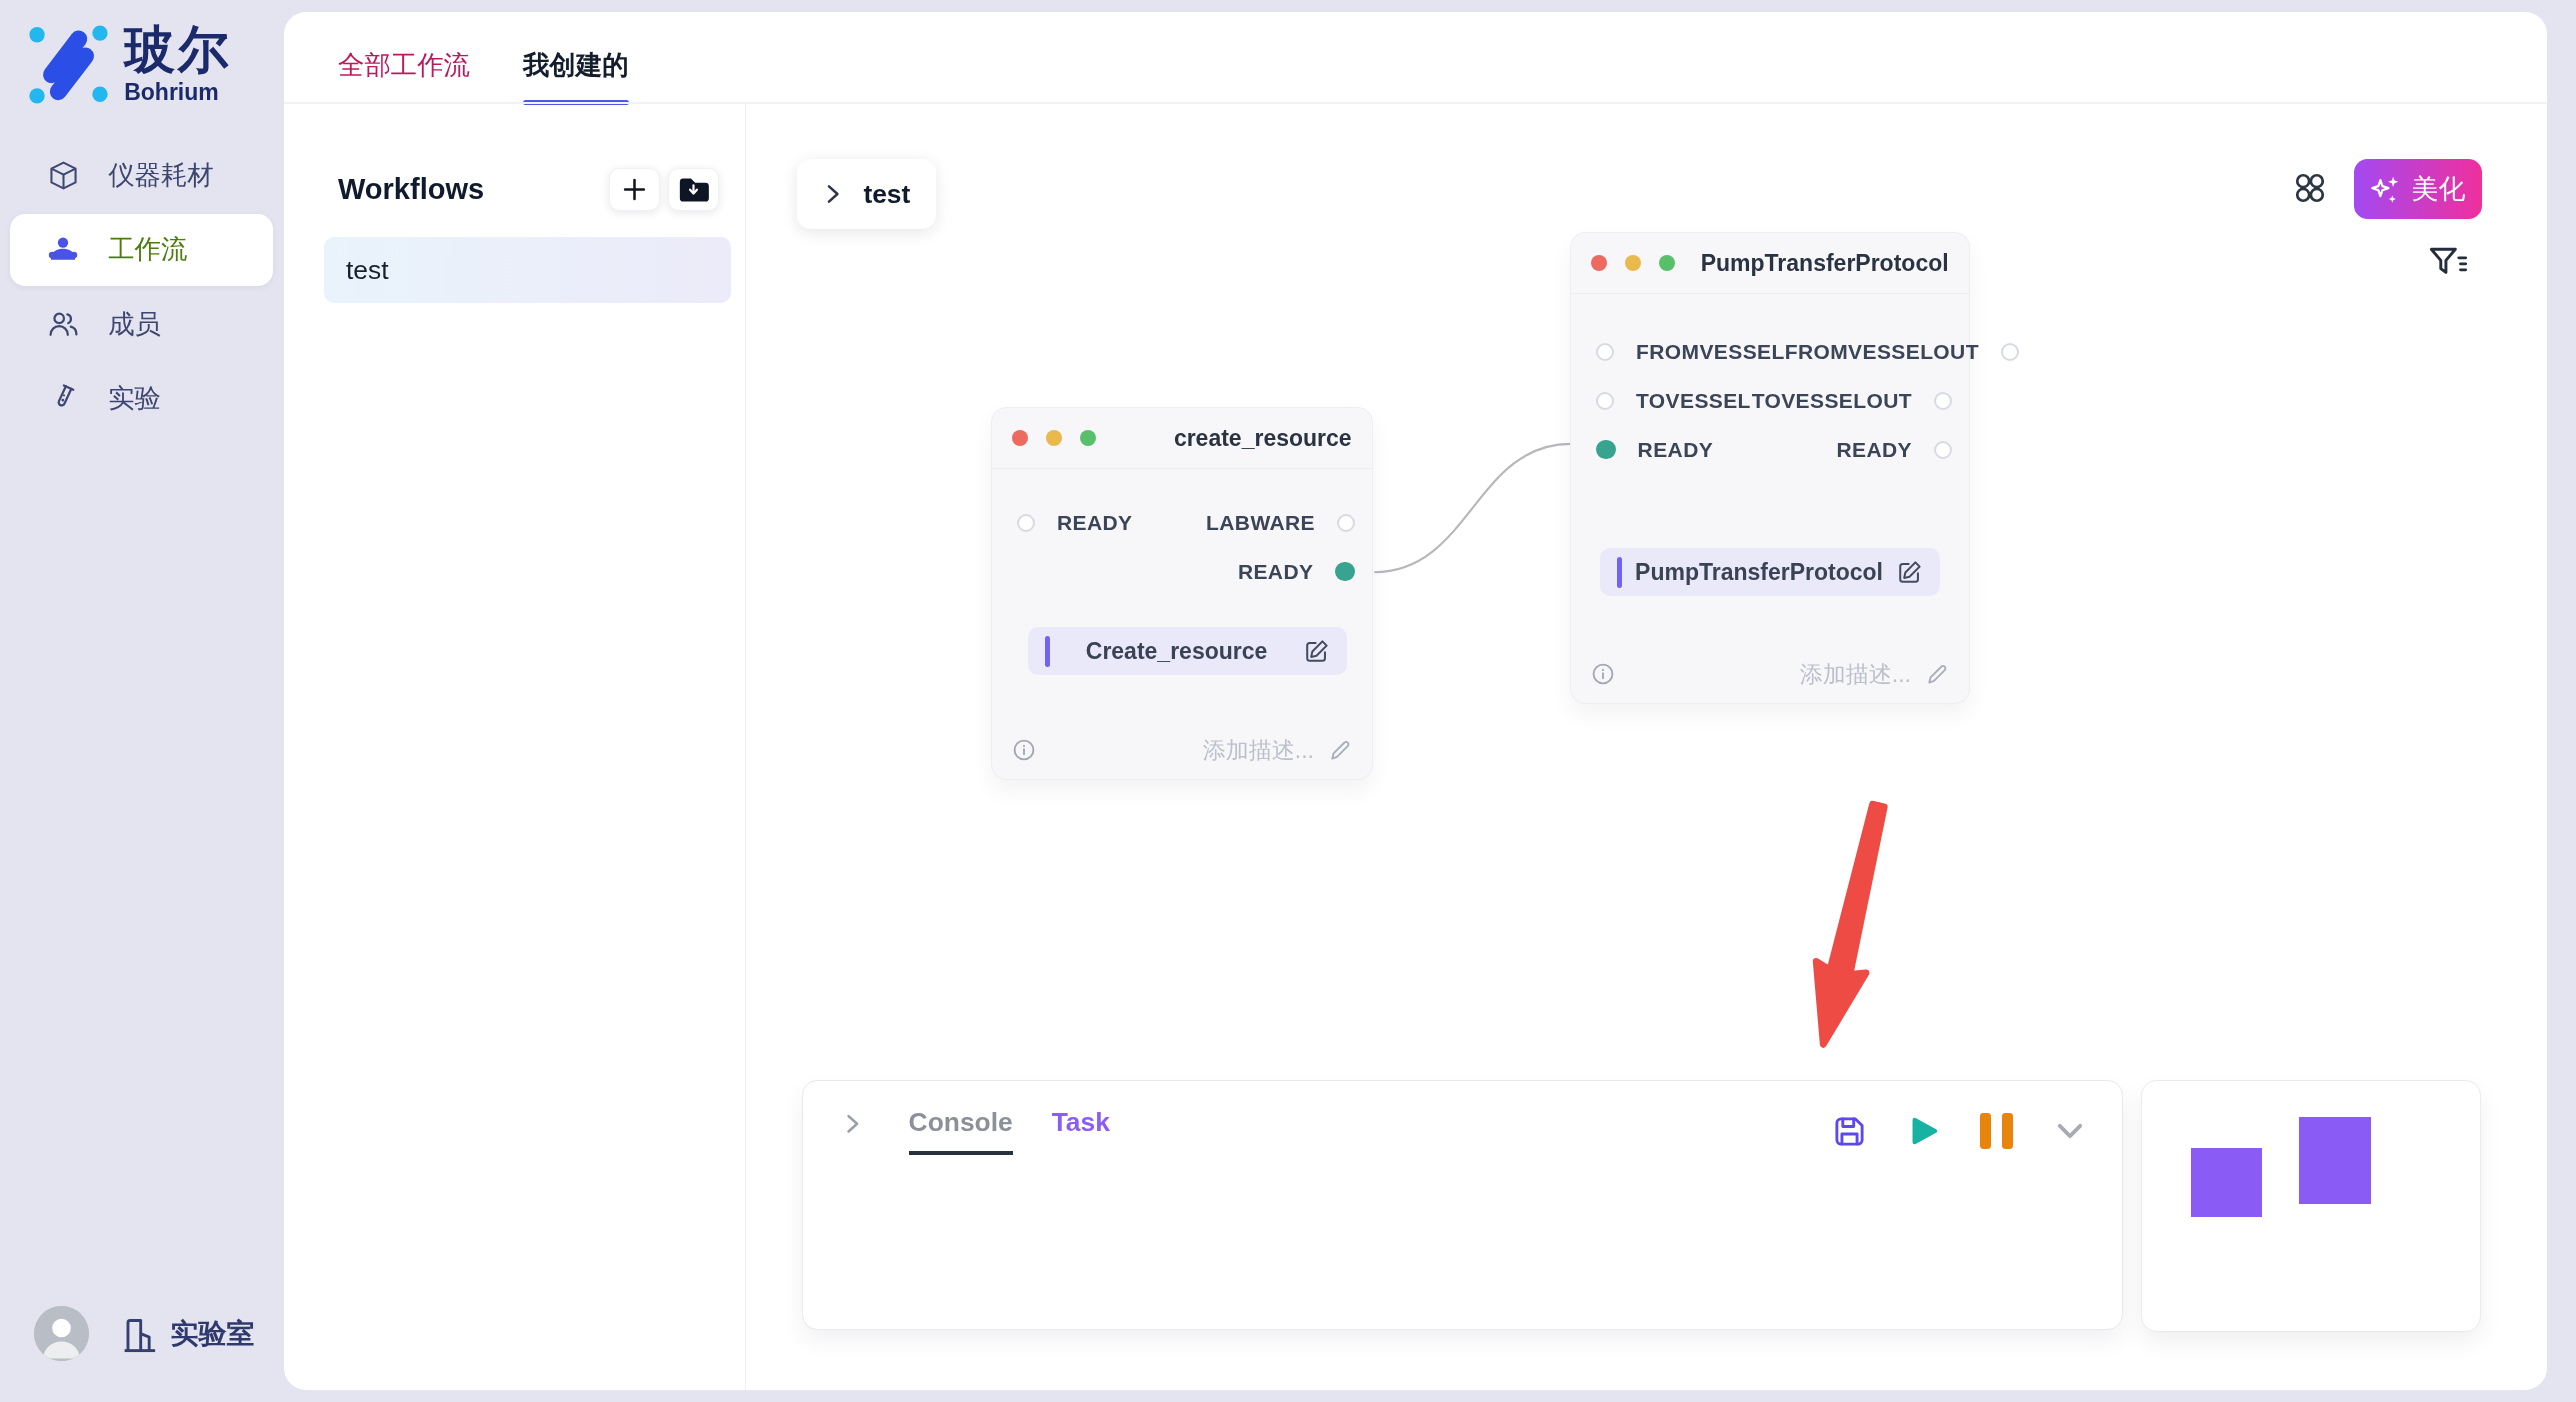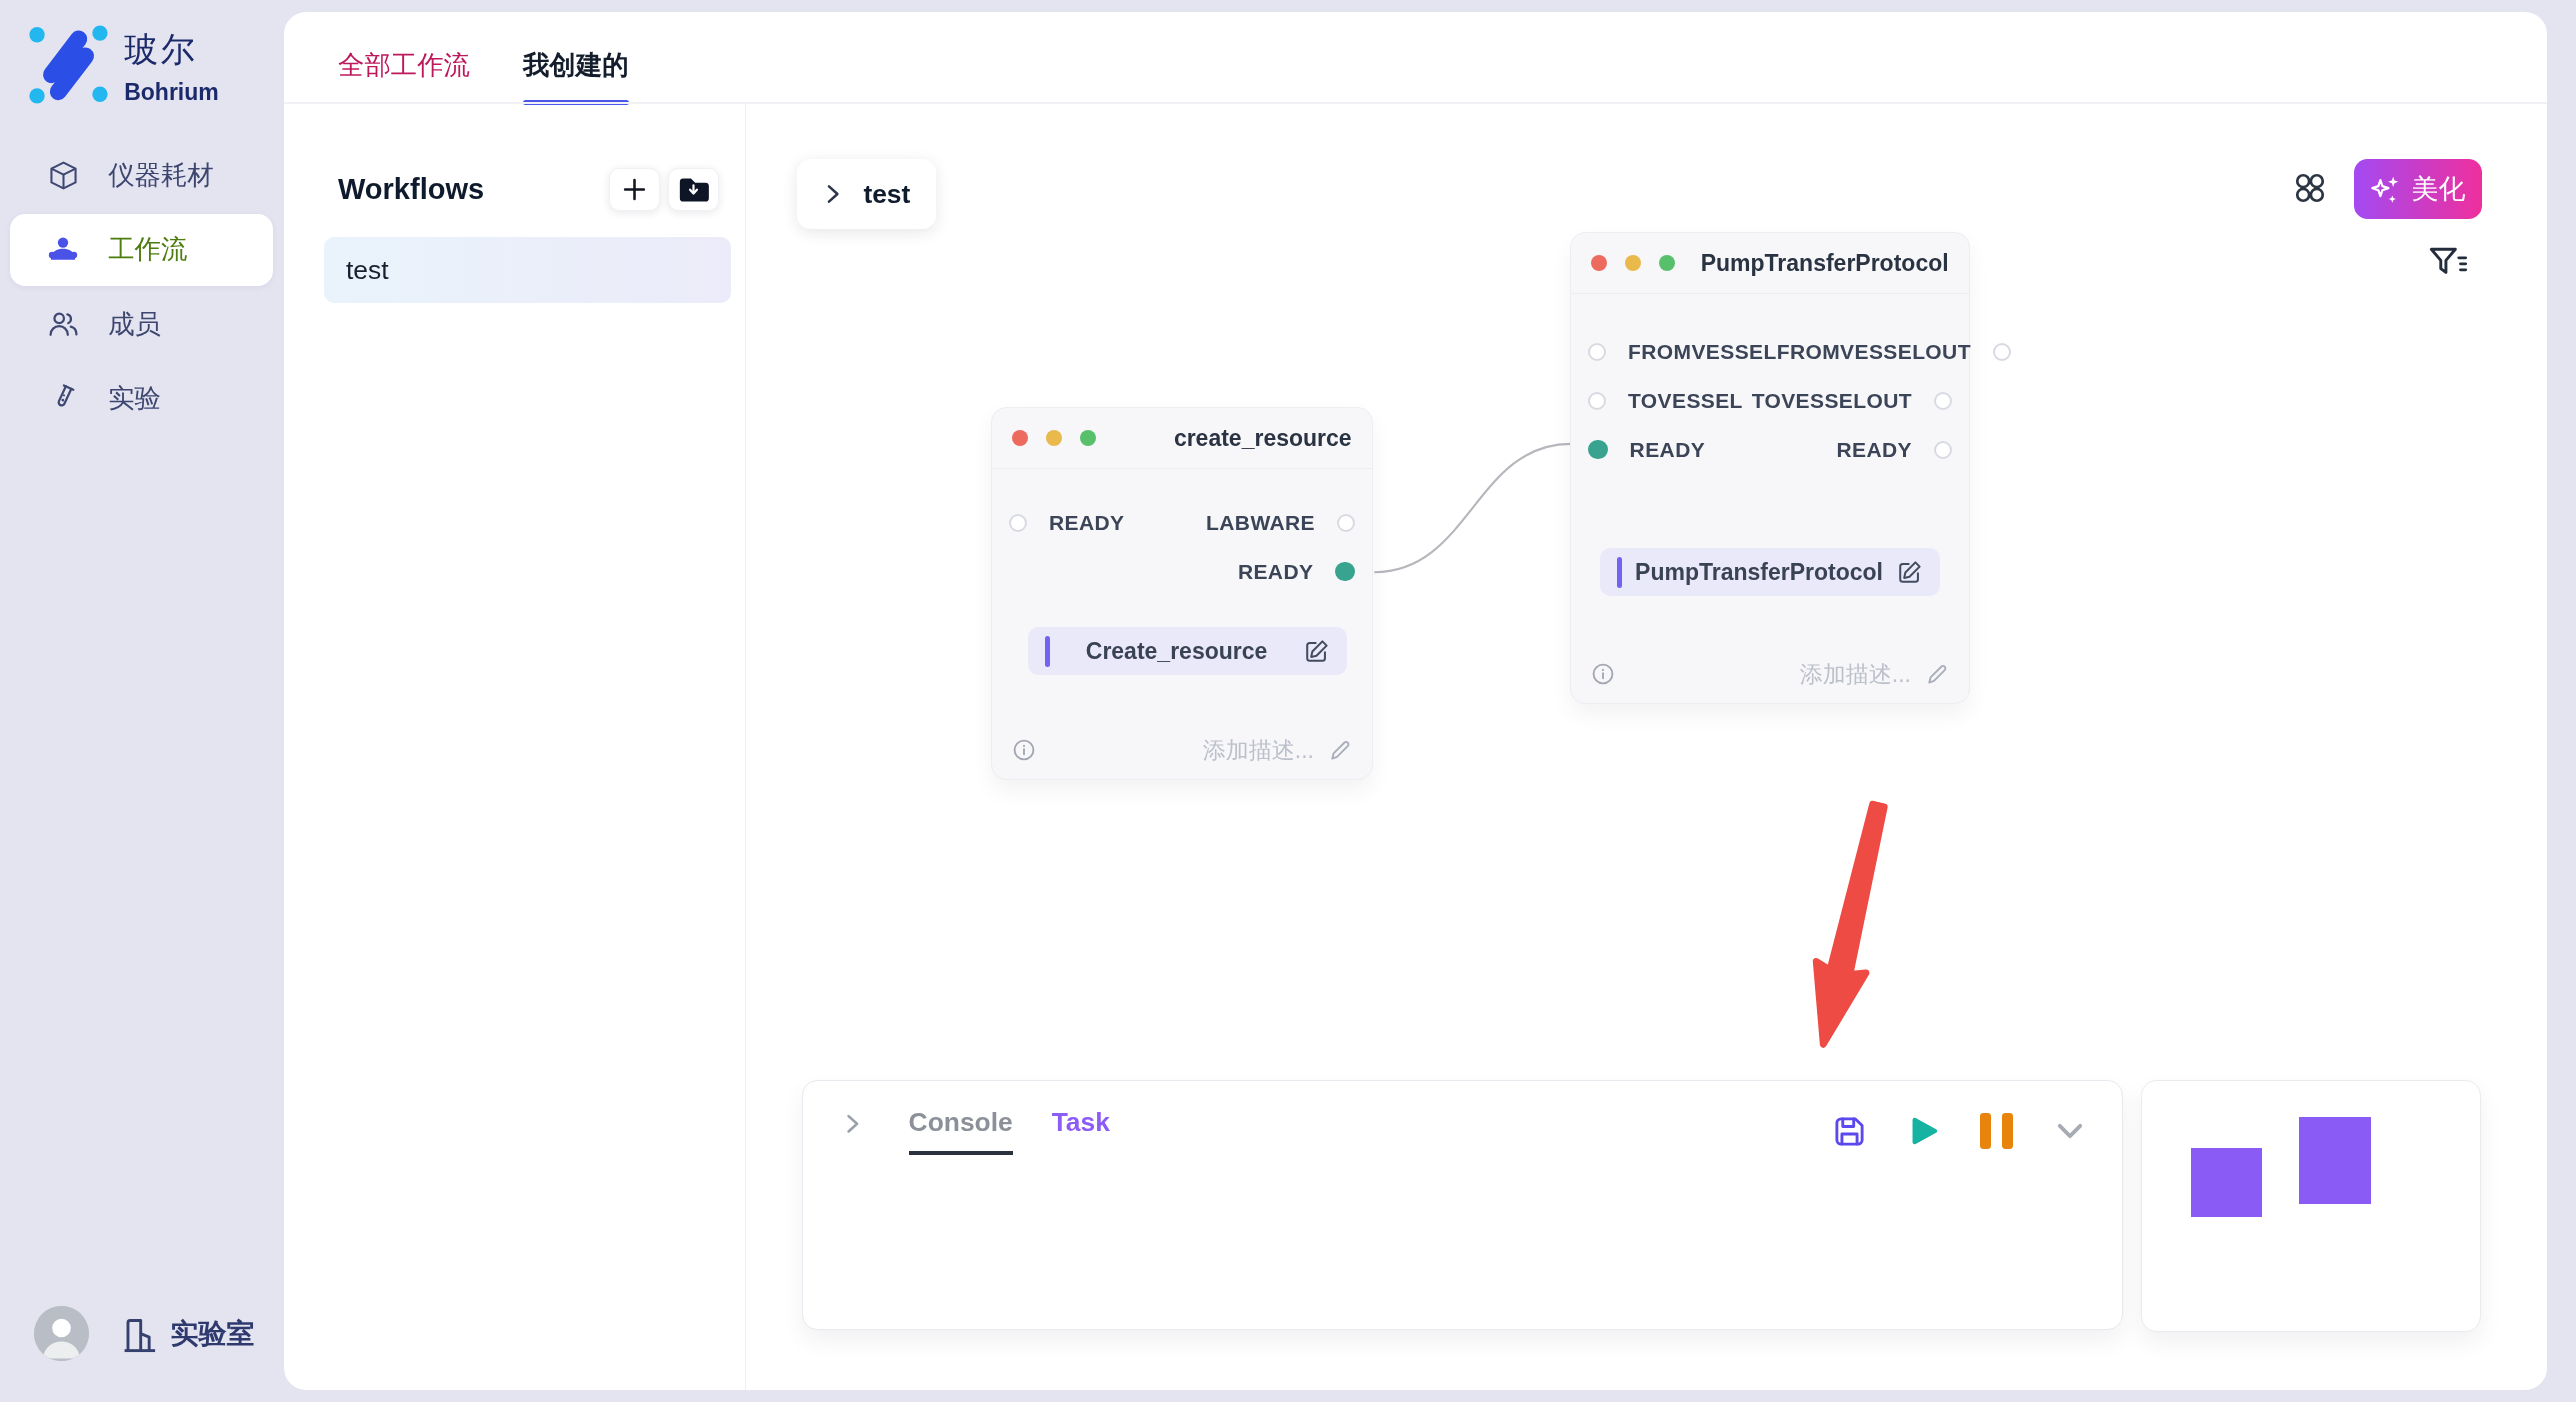--- a/index.html
+++ b/index.html
@@ -9,21 +9,21 @@
     background:#e4e3f0;
     font-family:"Liberation Sans","DejaVu Sans",sans-serif;
     -webkit-font-smoothing:antialiased;
   }
   .page { position:relative; width:2576px; height:1402px; }
 
   
   .sidebar { position:absolute; left:0; top:0; width:284px; height:1402px; }
   .logo { position:absolute; left:25.6px; top:22px; display:flex; align-items:flex-start; }
   .logo-text { margin-left:13.6px; }
-  .logo-cn { font-size:34px; font-weight:400; color:#1b2a6b; letter-spacing:2.6px; line-height:55px; }
+  .logo-cn { font-size:51px; font-weight:700; color:#1b2a6b; letter-spacing:2.6px; line-height:55px; }
   .logo-en { font-size:23px; font-weight:700; color:#1b2a6b; margin-top:1.7px; }
   .nav { position:absolute; left:10.2px; top:139px; width:263px; }
   .nav-item { height:72px; margin-bottom:2.6px; display:flex; align-items:center; border-radius:15.3px;
               font-size:26.4px; color:#3c466f; cursor:pointer; }
   .nav-item .nav-ic { margin-left:37px; width:32px; display:flex; justify-content:center; }
   .nav-item .nav-lb { margin-left:29px; }
   .nav-item.active { background:#ffffff; color:#4d7c0f; font-weight:400; box-shadow:0 1.7px 6.8px rgba(30,36,80,.05); }
   .side-footer-avatar { position:absolute; left:34px; top:1306px; width:55px; height:55px; border-radius:50%;
               background:#b9bec6; overflow:hidden; }
   .side-footer-ws { position:absolute; left:121px; top:1312px; height:44px; display:flex; align-items:center; gap:13.6px;
@@ -64,21 +64,21 @@
   
   .node { position:absolute; background:#f7f7fa; border:1.7px solid #ededf2; border-radius:15.3px;
           box-shadow:0 10.2px 22px rgba(23,25,48,.05); }
   .node-1 { left:707px; top:395px; width:382px; height:373px; }
   .node-2 { left:1286px; top:220px; width:400px; height:472px; }
   .node-header { height:61px; display:flex; align-items:center; padding:0 20.4px; border-bottom:1.7px solid #ececf1; }
   .dots { display:flex; gap:18px; }
   .dot { width:16px; height:16px; border-radius:50%; }
   .dot-red { background:#ed6a5e; } .dot-yellow { background:#e9b94c; } .dot-green { background:#58c06b; }
   .node-title { margin-left:auto; font-size:23px; font-weight:600; color:#2a3342; }
-  .port-rows { position:absolute; left:0; right:0; }
+  .port-rows { position:absolute; left:8px; right:0; }
   .node-1 .port-rows { top:90px; }
   .node-2 .port-rows { top:94px; }
   .port-row { height:49px; display:flex; align-items:center; padding:0 17px; }
   .pgroup { display:flex; align-items:center; gap:22px; }
   .pgroup.right { margin-left:auto; }
   .pc { width:18px; height:18px; border:2.6px solid #d8dae2; border-radius:50%; background:#fff; }
   .pc.filled { width:19.6px; height:19.6px; background:#38a38f; border-color:#38a38f; }
   .plabel { font-size:21px; font-weight:700; color:#3b4557; letter-spacing:0.4px; }
   .node-pill { position:absolute; height:48px; background:#e9e9f9; border-radius:10.2px; display:flex;
                align-items:center; padding:0 17px; cursor:pointer; }

